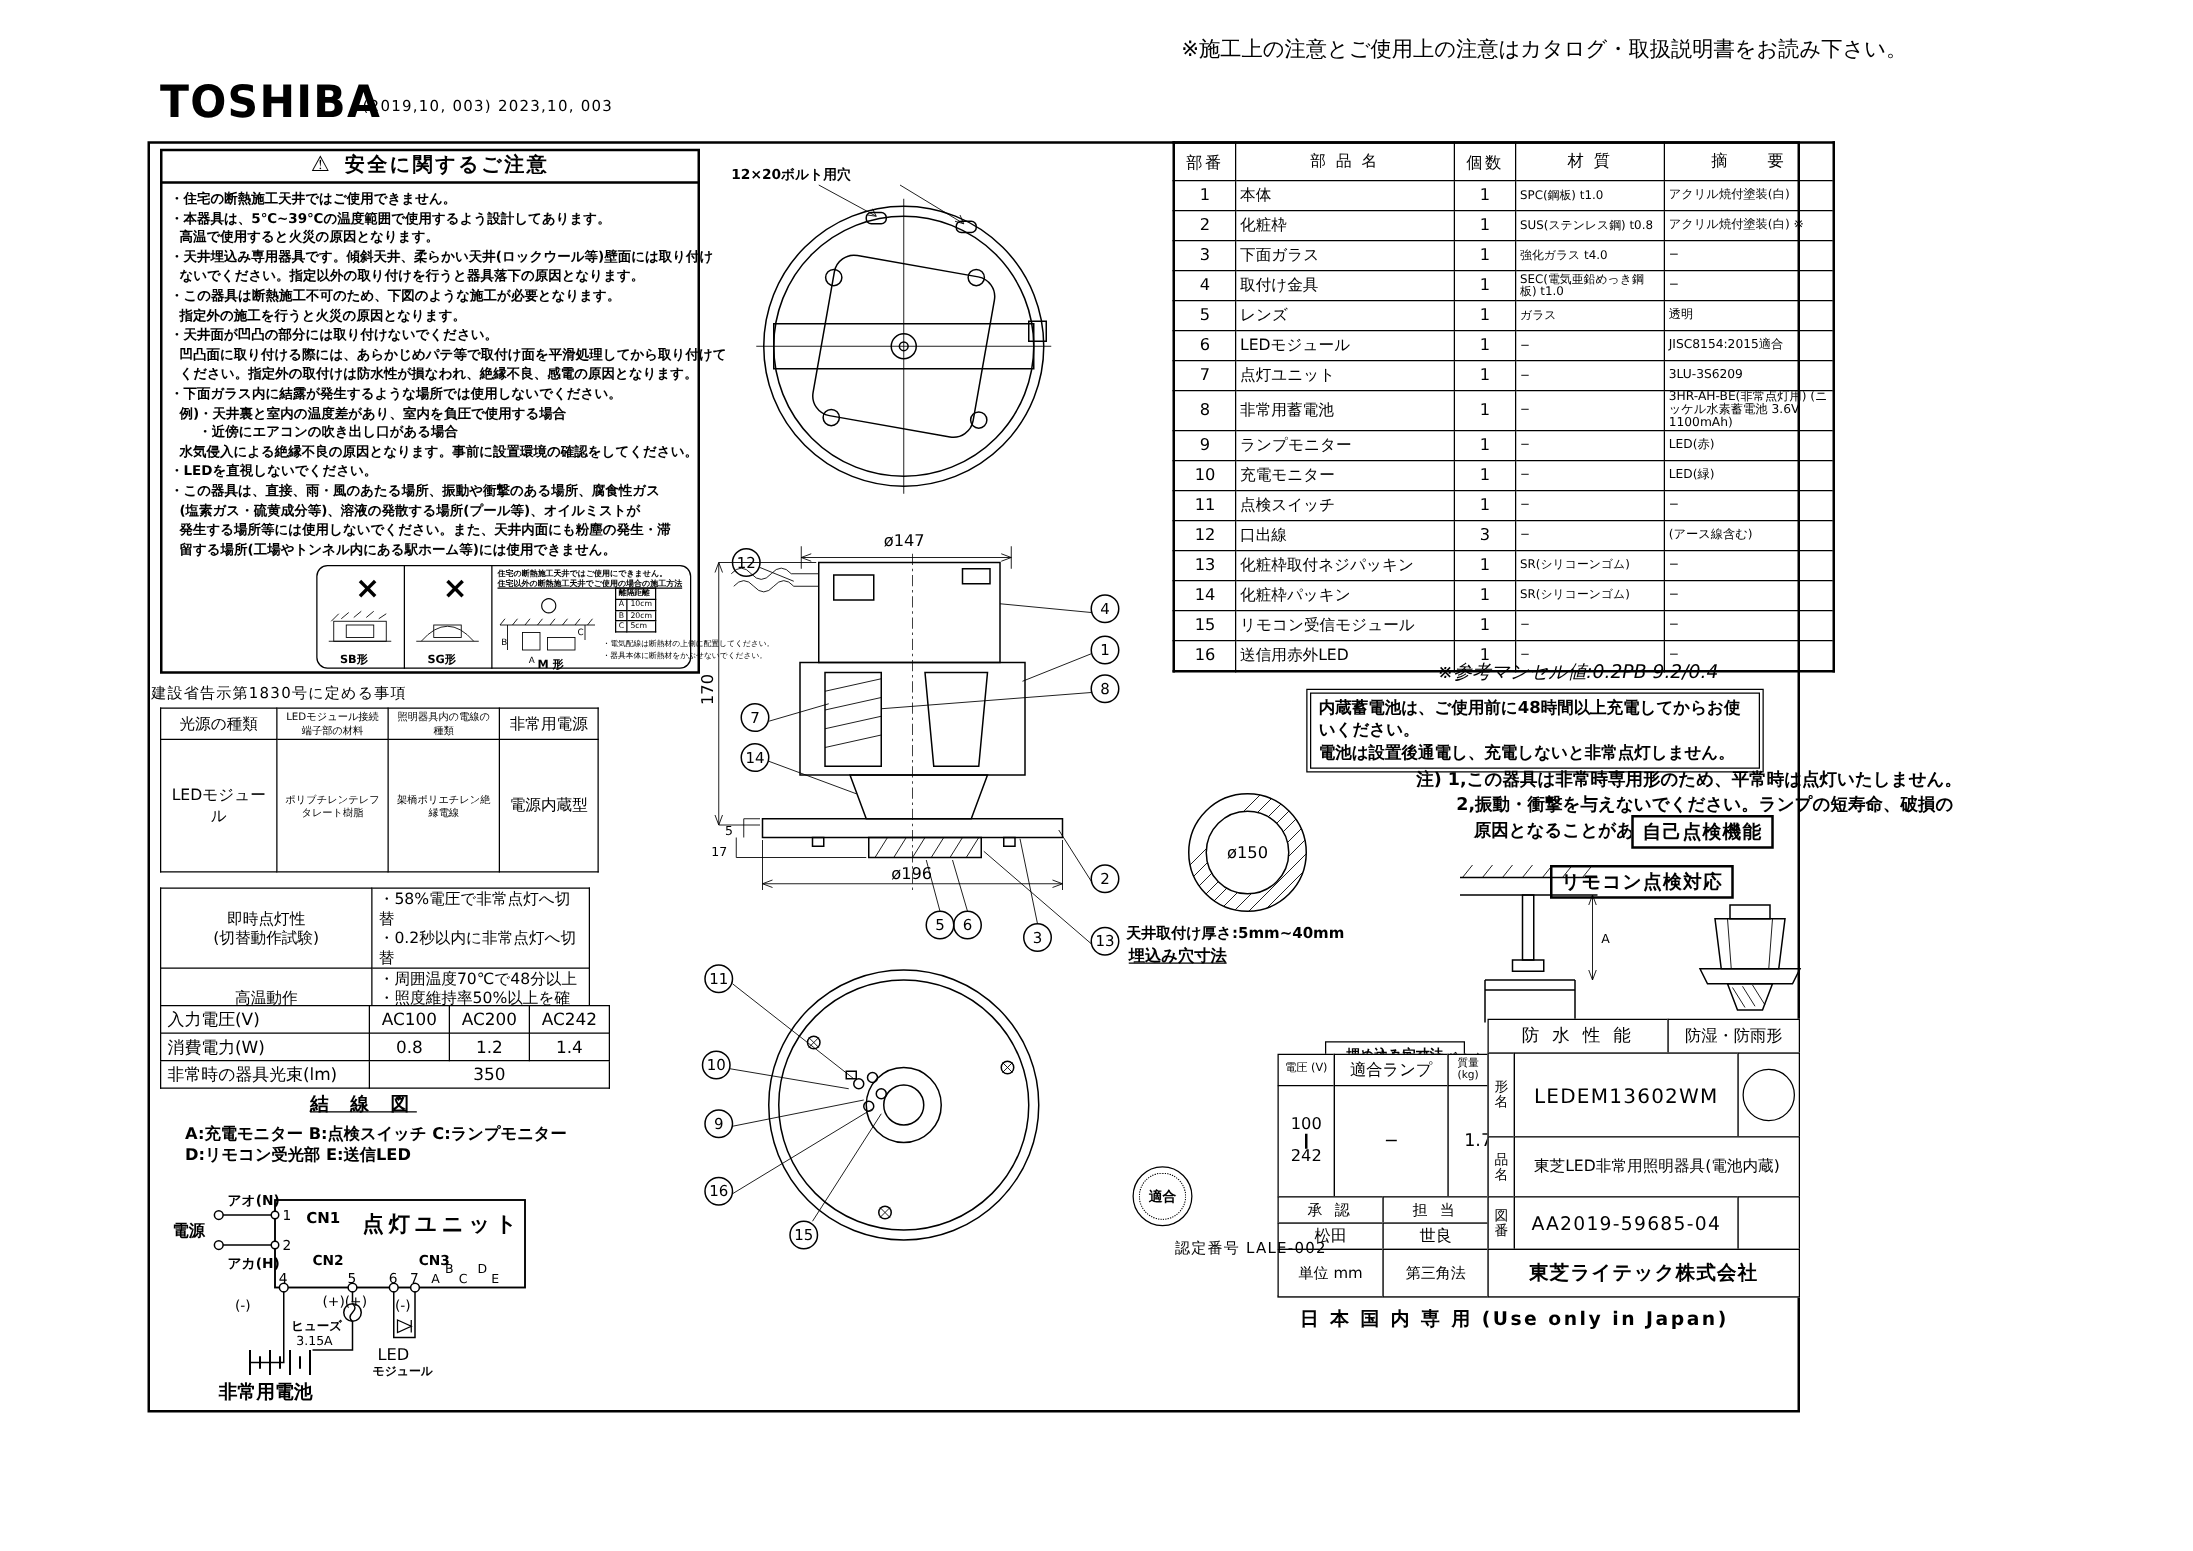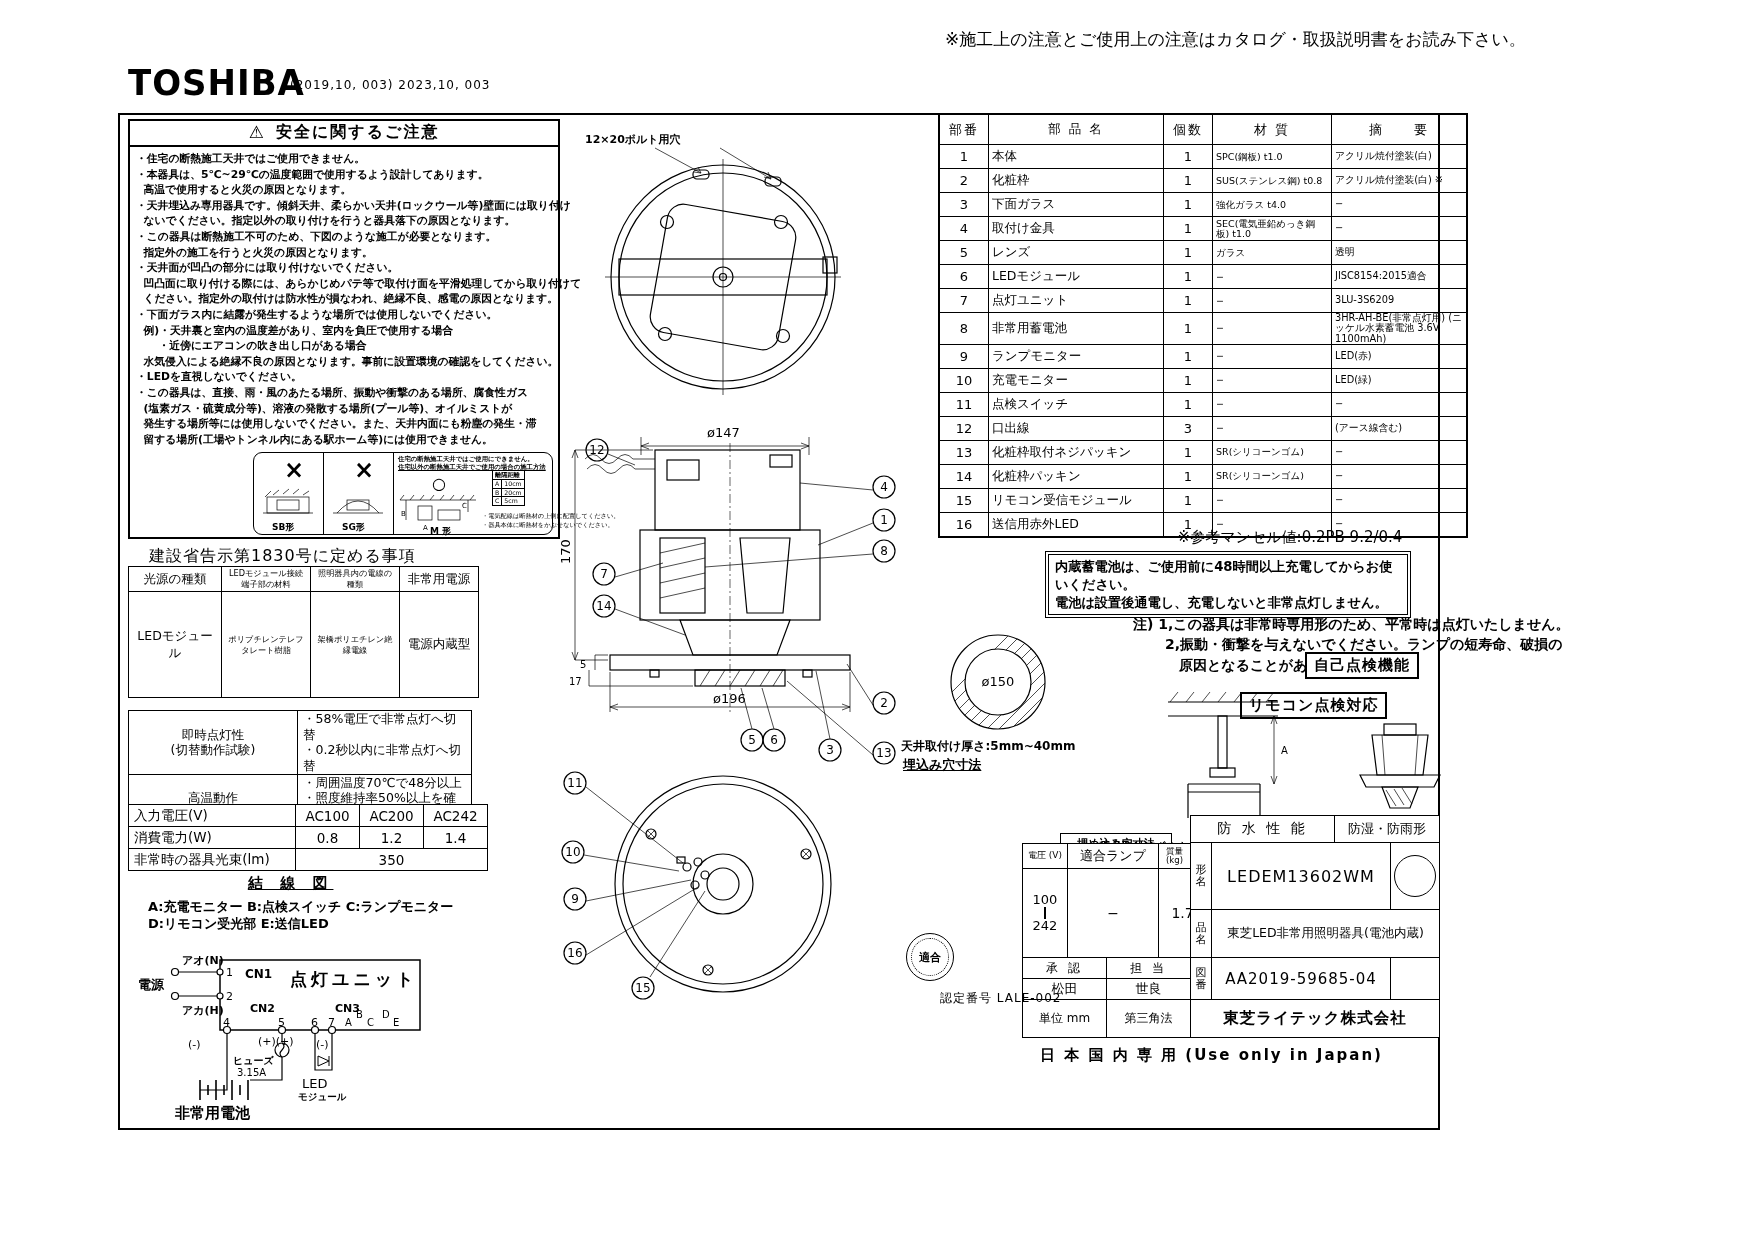--- a/index.html
+++ b/index.html
@@ -26,21 +26,21 @@
   .sd-div2{left:393px;top:452px;width:0;height:83px;border-left:1px solid #000;}
   .sd-x{font-size:24px;font-weight:bold;line-height:1;}
   .sd-cap{font-size:9px;font-weight:bold;}
   .sd-hdr{font-size:6.4px;font-weight:bold;line-height:1.25;white-space:nowrap;}
   .sd-hdr u{text-decoration:underline;}
   .sd-o{font-size:16px;font-weight:bold;}
   .sd-note{font-size:6.2px;line-height:1.3;white-space:nowrap;}
   .sd-tbl{border-collapse:collapse;font-size:6.2px;}
   .sd-tbl td{border:0.8px solid #000;padding:0 2px;line-height:1.25;}
   
-  .sec-title{font-size:16px;letter-spacing:1px;padding-left:28px;}
+  .sec-title{font-size:12px;letter-spacing:1px;}
   table.doc{border-collapse:collapse;background:#fff;}
   table.doc td,table.doc th{border:1px solid #000;font-weight:normal;padding:0 3px;}
   .t1830 th{font-size:12.5px;}
   .t1830 .sm{font-size:8.2px;}
   .t1830 td{font-size:12.5px;text-align:center;}
   .perf td{font-size:12.5px;}
   .perf .lab{text-align:center;line-height:1.2;}
   .perf .val{line-height:1.25;padding-left:5px;}
   .pow td{font-size:13.5px;text-align:center;height:21px;}
   .pow .lab{text-align:left;padding-left:5px;}
@@ -51,21 +51,21 @@
   .parts{left:938px;top:113px;}
   .parts table{border-collapse:collapse;border:2px solid #000;}
   .parts th{border:1px solid #000;font-size:14px;height:27px;font-weight:normal;letter-spacing:2px;margin-left:27px;}
   .parts td{border:1px solid #000;height:23px;padding:0 3px;overflow:hidden;}
   .parts .c-no{width:42px;text-align:center;font-size:13px;}
   .parts .c-name{width:168px;font-size:12.5px;}
   .parts .c-qty{width:42px;text-align:center;font-size:13px;}
   .parts .c-mat{width:112px;font-size:9.5px;line-height:1.05;}
   .parts .c-note{width:128px;font-size:9.8px;line-height:1.05;}
   
-  .munsell{left:1150px;top:528px;width:280px;font-size:15px;text-align:center;}
+  .munsell{left:1150px;top:528px;width:280px;font-size:15px;text-align:left;font-style:italic;}
   .batnote{left:1048px;top:554px;width:360px;border:1px solid #000;outline:1px solid #000;outline-offset:2px;padding:3px 6px;font-size:13.2px;font-weight:bold;line-height:1.35;}
   .notes{left:1133px;top:614px;font-size:14px;font-weight:bold;line-height:1.45;}
   .feat{border:2px solid #000;font-size:15px;font-weight:bold;letter-spacing:1px;padding:2px 7px;background:#fff;}
   .remote{left:1032px;top:888px;font-size:15px;}
   
   .rc-title{left:903px;top:756px;font-size:13px;font-weight:bold;text-decoration:underline;}
   .rc-sub{left:901px;top:738px;font-size:12px;font-weight:bold;}
   .holebox{left:1060px;top:833px;width:112px;border:1.5px solid #000;text-align:center;}
   .holebox .r1{border-bottom:1px solid #000;font-size:11px;font-weight:bold;padding:2px 0;}
   .holebox .r2{font-size:12px;padding:2px 0;}
@@ -98,21 +98,21 @@
 
 <div class="abs frame"></div>
 
 <div class="abs safety"></div>
 <div class="abs safety-title">
   <span class="warnicon">⚠</span>
   <span>安全に関するご注意</span>
 </div>
 <div class="abs slines">
   <div class="sline">・住宅の断熱施工天井ではご使用できません。</div>
-    <div class="sline">・本器具は、5℃~29℃の温度範囲で使用するよう設計してあります。</div>
+    <div class="sline">・本器具は、5℃~39℃の温度範囲で使用するよう設計してあります。</div>
     <div class="sline">  高温で使用すると火災の原因となります。</div>
     <div class="sline">・天井埋込み専用器具です。傾斜天井、柔らかい天井(ロックウール等)壁面には取り付け</div>
     <div class="sline">  ないでください。指定以外の取り付けを行うと器具落下の原因となります。</div>
     <div class="sline">・この器具は断熱施工不可のため、下図のような施工が必要となります。</div>
     <div class="sline">  指定外の施工を行うと火災の原因となります。</div>
     <div class="sline">・天井面が凹凸の部分には取り付けないでください。</div>
     <div class="sline">  凹凸面に取り付ける際には、あらかじめパテ等で取付け面を平滑処理してから取り付けて</div>
     <div class="sline">  ください。指定外の取付けは防水性が損なわれ、絶縁不良、感電の原因となります。</div>
     <div class="sline">・下面ガラス内に結露が発生するような場所では使用しないでください。</div>
     <div class="sline">  例)・天井裏と室内の温度差があり、室内を負圧で使用する場合</div>

